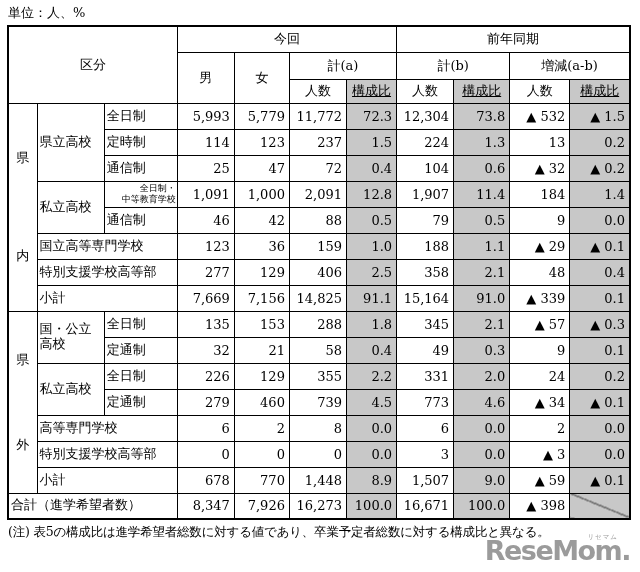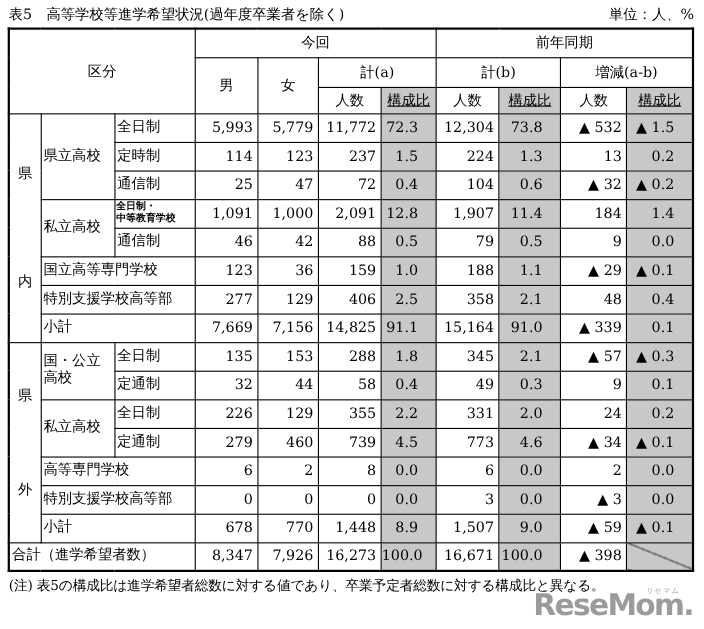--- a/index.html
+++ b/index.html
@@ -13,24 +13,24 @@
 
   table { border-collapse:collapse; table-layout:fixed; margin-left:7px;
           width:624px; border:2px solid var(--border); }
   th, td { border:1px solid var(--border); font-size:13px; font-weight:normal;
            overflow:hidden; }
   thead th { text-align:center; vertical-align:middle; background:#fff; }
   .shaded { background:var(--shaded);text-decoration:underline; }
 
   td.label { text-align:left; vertical-align:middle; white-space:pre-line;
              padding:0 2px; line-height:1.15; }
-  td.label-small { text-align:left; vertical-align:middle; white-space:pre-line;
-                   font-size:9px; line-height:1.25; padding:0 1px;font-weight:bold; }
+  td.label-small { text-align:right; vertical-align:middle; white-space:pre-line;
+                   font-size:9px; line-height:1.25; padding:0 1px; }
   td.num  { text-align:right; padding-right:4px; background:#fff; vertical-align:middle; }
-  td.pct  { text-align:right; padding-right:16px; background:var(--shaded); vertical-align:middle; }
+  td.pct  { text-align:right; padding-right:4px; background:var(--shaded); vertical-align:middle; }
   td.diag { background-color:var(--shaded);
             background-image:linear-gradient(to top right,
               transparent 48%, #777 48%, #777 52%, transparent 52%); }
   td.region { vertical-align:middle; }
   .region-inner { display:flex; flex-direction:column; justify-content:space-around;
                   align-items:center; }
 
   .note { font-size:12.5px; padding:4px 0 0 8px; letter-spacing:-0.2px; }
 
   .logo { position:absolute; right:10px; bottom:8px; text-align:right; }
@@ -39,21 +39,20 @@
   .logo-ruby { position:absolute; top:-4px; right:12px;
                font-family:"DejaVu Sans","Liberation Sans",sans-serif;
                font-size:6.5px; letter-spacing:1px; }
 </style>
 </head>
 <body>
 
 <div class="page">
 
   <div class="titlebar">
-    <span>表5　高等学校等進学希望状況(過年度卒業者を除く)</span>
     <span>単位：人、%</span>
   </div>
 
   <table>
     <colgroup>
       <col style="width:29px">
         <col style="width:67px">
         <col style="width:73px">
       <col style="width:57px">
         <col style="width:55px">
@@ -199,21 +198,21 @@
           <td class="num">288</td>
           <td class="pct">1.8</td>
           <td class="num">345</td>
           <td class="pct">2.1</td>
           <td class="num">▲ 57</td>
           <td class="pct">▲ 0.3</td>
         </tr>
         <tr style="height: 26px;">
           <td class="label">定通制</td>
           <td class="num">32</td>
-          <td class="num">44</td>
+          <td class="num">21</td>
           <td class="num">58</td>
           <td class="pct">0.4</td>
           <td class="num">49</td>
           <td class="pct">0.3</td>
           <td class="num">9</td>
           <td class="pct">0.1</td>
         </tr>
         <tr style="height: 26px;">
           <td rowspan="2" class="label">私立高校</td>
           <td class="label">全日制</td>

